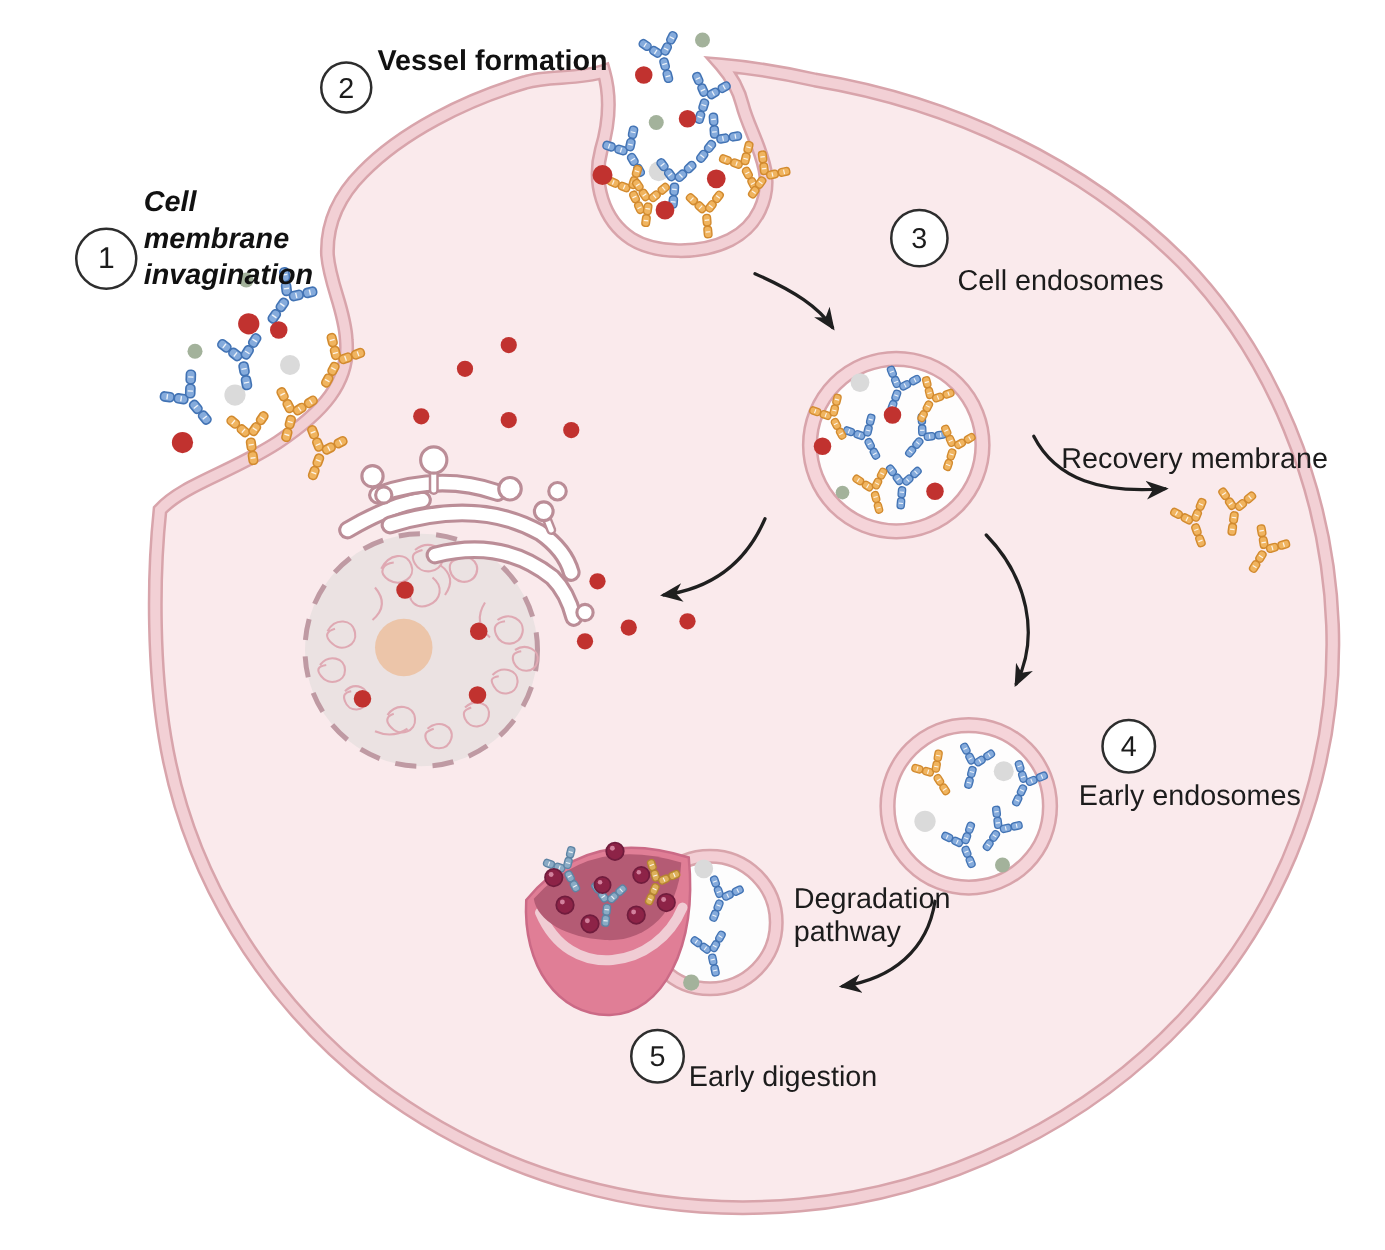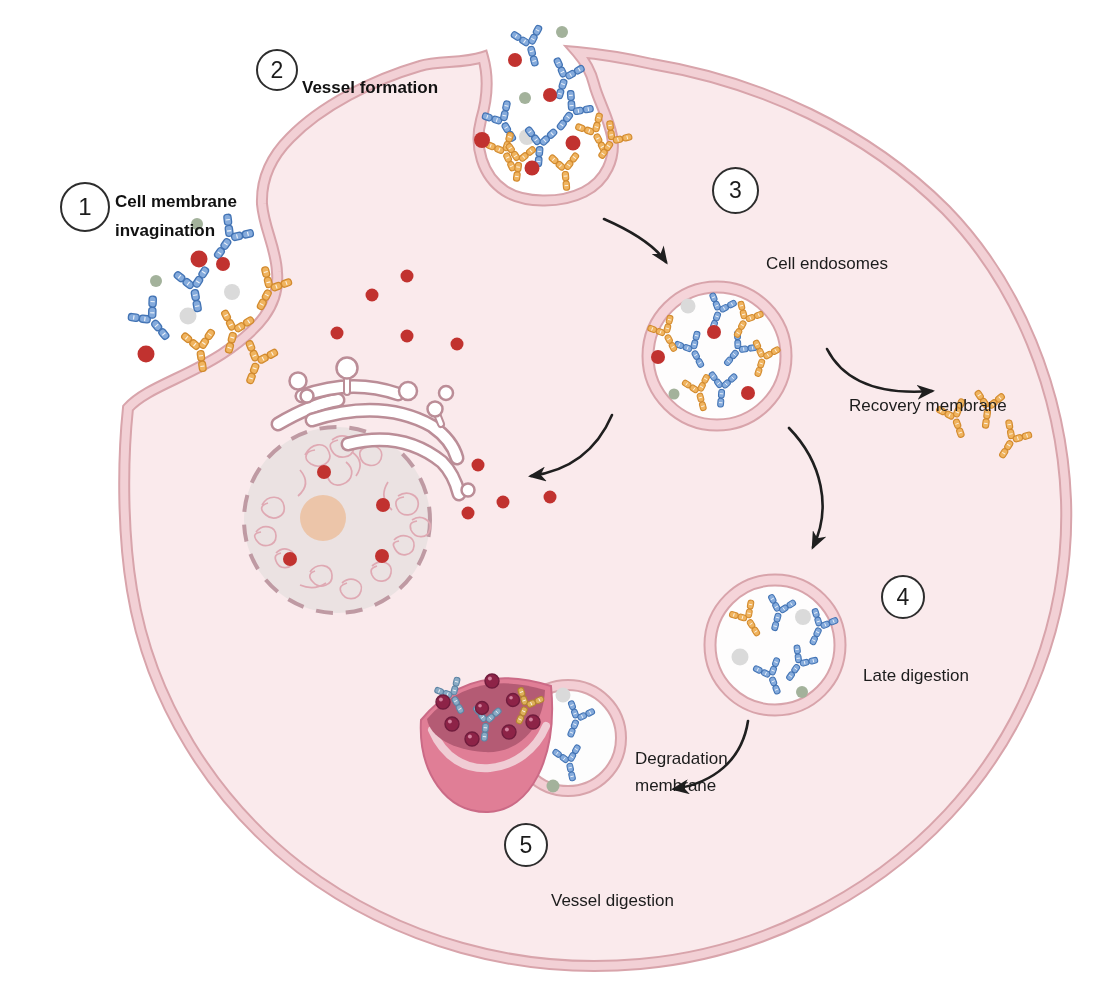--- a/index.html
+++ b/index.html
@@ -2,21 +2,21 @@
 <html><head>
 <meta charset="utf-8">
 <style>
   html,body{margin:0;padding:0;background:#ffffff;}
   .stage{position:relative;width:1108px;height:1000px;background:#ffffff;overflow:hidden;
          font-family:"Liberation Sans", sans-serif;}
   .stage svg{position:absolute;left:0;top:0;}
   .badge{position:absolute;box-sizing:border-box;background:#ffffff;border:2.5px solid #2d2d2d;
          border-radius:50%;display:flex;align-items:center;justify-content:center;
          font-size:23px;color:#1c1c1c;z-index:5;}
-  .lbl{position:absolute;font-size:17px;color:#1c1c1c;line-height:28px;white-space:nowrap;z-index:5;margin-top:40px;}
+  .lbl{position:absolute;font-size:23px;color:#1c1c1c;line-height:28px;white-space:nowrap;z-index:5;}
   .lbl.bold{font-weight:bold;color:#111111;}
   .lbl.wrap{white-space:normal;}
 </style>
 </head>
 <body>
 
 <div class="stage">
 
 <svg width="1108" height="1000" viewBox="0 0 1108 1000">
   <defs>
@@ -1038,22 +1038,22 @@
         </g>
       </g>
 </svg>
 
 <div class="badge" style="left:60px;top:182px;width:50px;height:50px;font-size:24px;">1</div>
 <div class="badge" style="left:256px;top:49px;width:42px;height:42px;">2</div>
 <div class="badge" style="left:712px;top:167px;width:47px;height:47px;">3</div>
 <div class="badge" style="left:881px;top:575px;width:44px;height:44px;">4</div>
 <div class="badge" style="left:504px;top:823px;width:44px;height:44px;">5</div>
 
-<div class="lbl bold wrap" style="left:115px;top:147px;width:150px;line-height:29px;">Cell membrane invagination</div>
+<div class="lbl bold wrap" style="left:115px;top:147px;width:150px;line-height:29px;font-style:italic;">Cell membrane invagination</div>
 <div class="lbl bold" style="left:302px;top:34px;">Vessel formation</div>
 <div class="lbl" style="left:766px;top:210px;">Cell endosomes</div>
-<div class="lbl" style="left:863px;top:622px;">Late digestion</div>
-<div class="lbl" style="left:551px;top:847px;">Vessel digestion</div>
+<div class="lbl" style="left:863px;top:622px;">Early endosomes</div>
+<div class="lbl" style="left:551px;top:847px;">Early digestion</div>
 
 <div class="lbl" style="left:849px;top:352px;">Recovery membrane</div>
-<div class="lbl wrap" style="left:635px;top:705px;width:120px;line-height:27px;">Degradation membrane</div>
+<div class="lbl wrap" style="left:635px;top:705px;width:120px;line-height:27px;">Degradation pathway</div>
 
 </div>
 
 </body></html>

